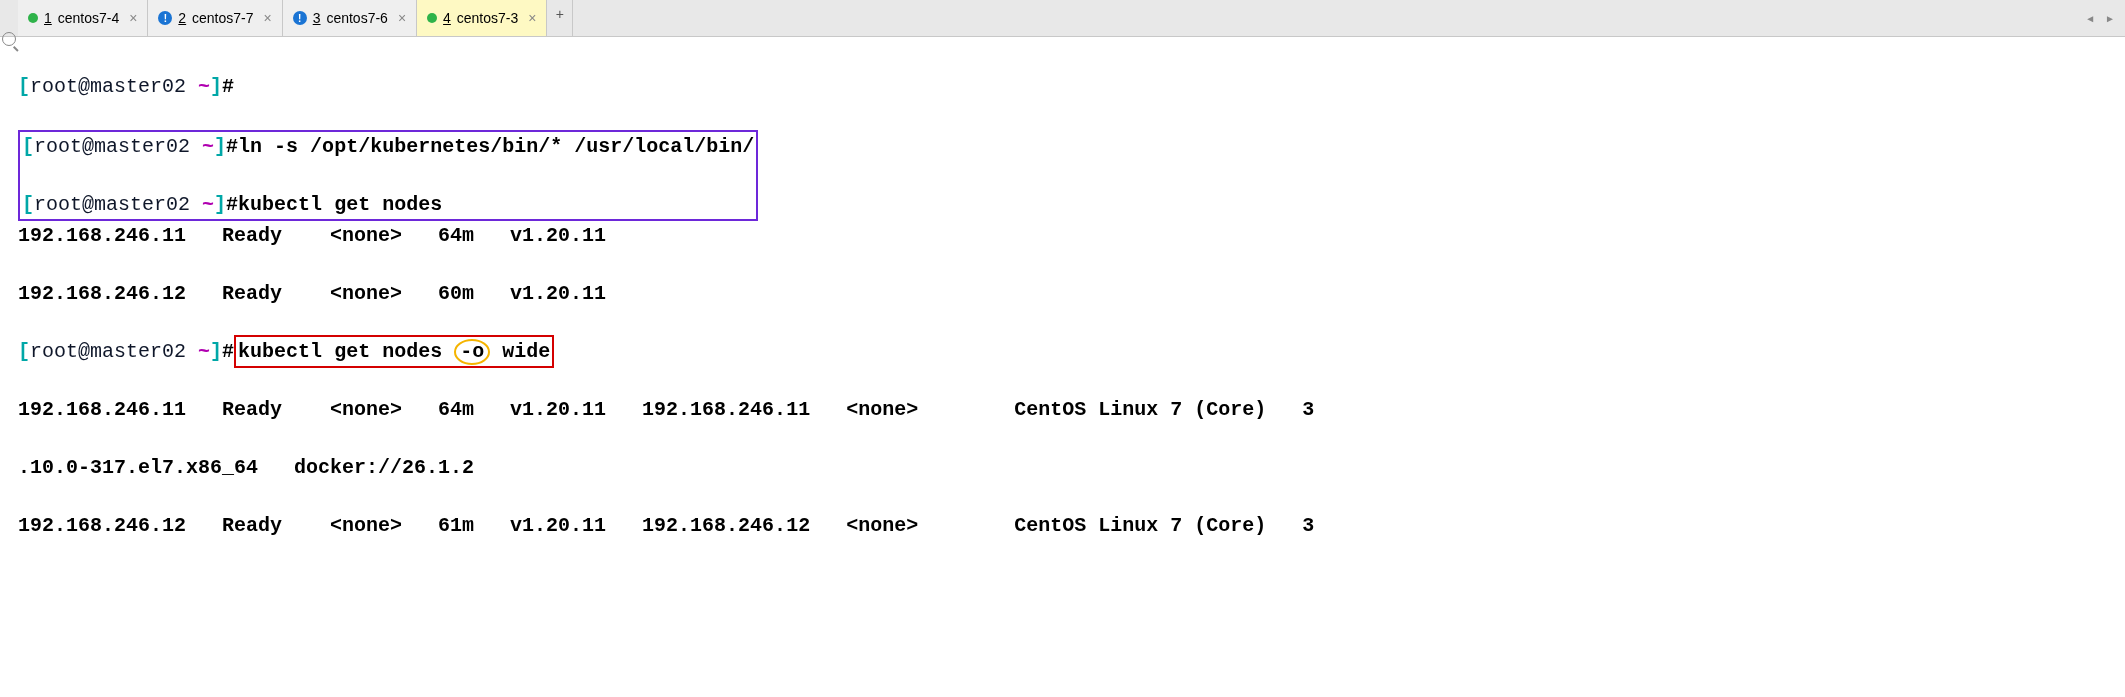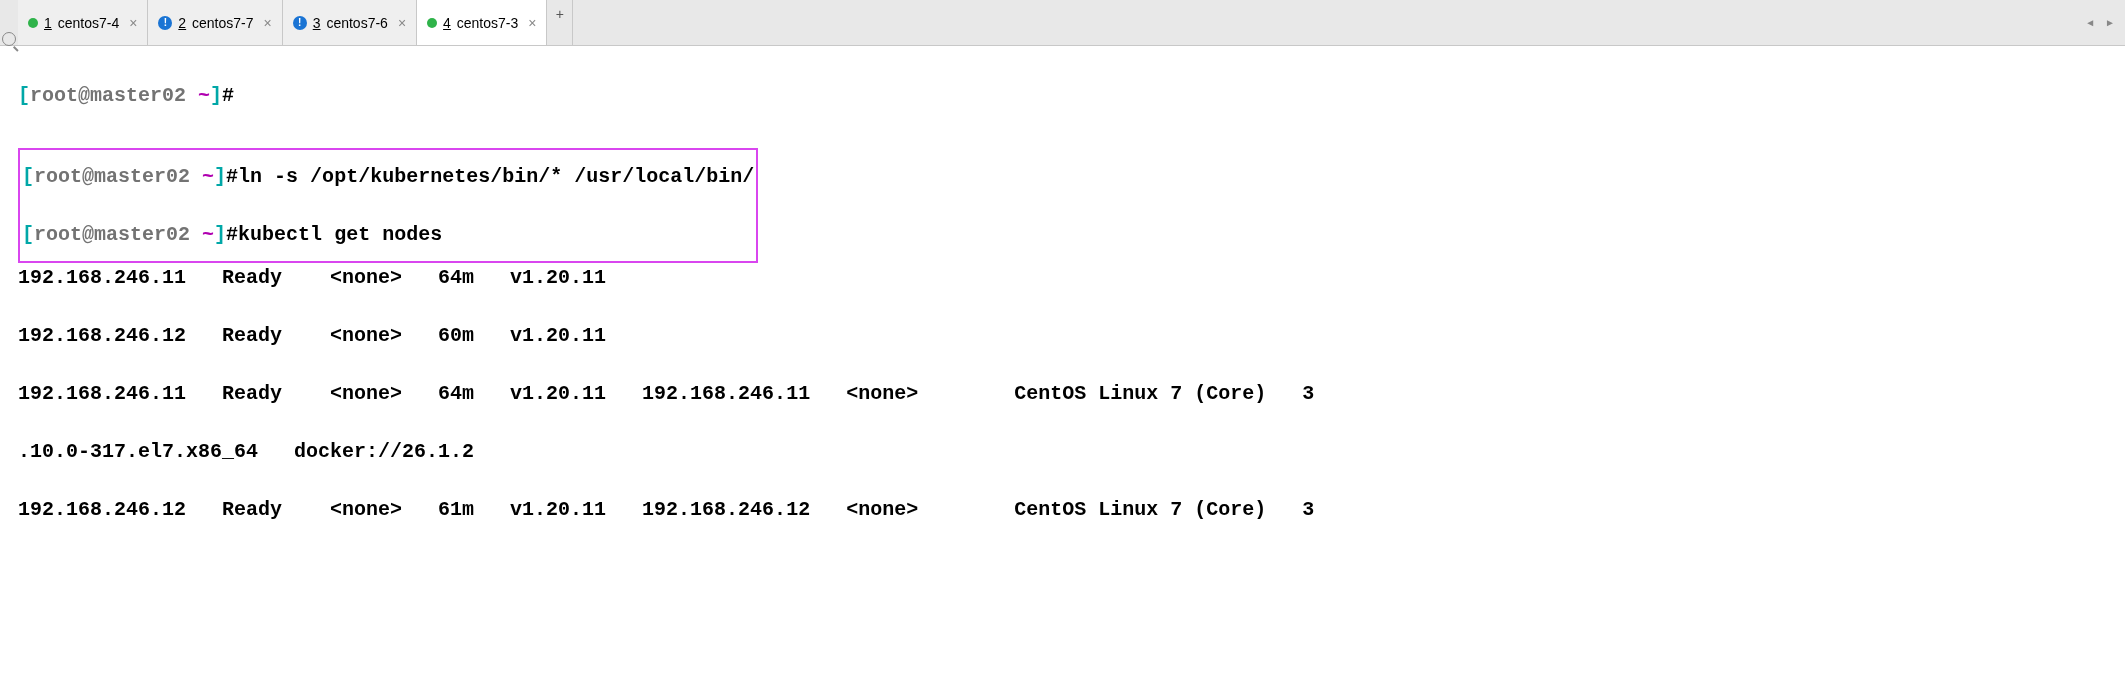--- a/index.html
+++ b/index.html
@@ -10,21 +10,21 @@
     font-size: 20px;
     background: #fff;
     width: 2125px;
     overflow: hidden;
   }
   .tabbar {
     display: flex;
     align-items: center;
     background: #e8e8e8;
     border-bottom: 1px solid #c8c8c8;
-    height: 46px;
+    height: 37px;
     padding-left: 18px;
     font-family: "Segoe UI", sans-serif;
     font-size: 14px;
     position: relative;
   }
   .search-icon {
     position: absolute;
     left: 2px; top: 32px;
     width: 14px; height: 14px;
     border: 1.5px solid #888;
@@ -41,21 +41,21 @@
   .tab {
     display: flex;
     align-items: center;
     padding: 0 10px;
     height: 100%;
     border-right: 1px solid #c8c8c8;
     background: #efefef;
     cursor: pointer;
     gap: 6px;
   }
-  .tab.active { background: #ffffff; }
+  .tab.active { background: #fef9c3; }
   .tab-dot {
     width: 10px; height: 10px; border-radius: 50%;
     display: inline-block;
   }
   .tab-dot.green { background: #2fb34a; }
   .tab-info {
     width: 14px; height: 14px; border-radius: 50%;
     background: #1a74d4; color: #fff;
     display: inline-flex; align-items: center; justify-content: center;
     font-size: 10px; font-weight: bold;
@@ -75,35 +75,34 @@
   .arrow-btn { padding: 2px 4px; cursor: pointer; }
 
   .terminal {
     padding: 6px 4px 0 18px;
     line-height: 1.45;
     white-space: pre;
     font-weight: bold;
     position: relative;
   }
   .prompt-br { color: #00a7a7; font-weight: bold; }
-  .prompt-usr { color: #737373; font-weight: bold; }
+  .prompt-usr { color: #0f172a; font-weight: normal; }
   .prompt-tilde { color: #b000b0; font-weight: bold; }
   .cmd { color: #000; font-weight: bold; }
   .redbox {
     border: 2px solid #d40000;
     display: inline-block;
     padding: 0 2px;
     margin: -2px 0;
   }
   .redbox-multi {
-    border: 2px solid #d946ef;
+    border: 2px solid #6d28d9;
     display: inline-block;
-    padding: 12px 2px;
+    padding: 0 2px;
     line-height: 1.45;
-    margin-top: 9px;
   }
   .circle-o {
     border: 2px solid #f5b400;
     border-radius: 50%;
     padding: 0 4px;
     display: inline-block;
     line-height: 1.1;
   }
   .row { display: block; }
 </style>
@@ -140,20 +139,21 @@
     <span class="arrow-btn">►</span>
   </div>
 </div>
 
 <div class="terminal">
 <span class="row"><span class="prompt-br">[</span><span class="prompt-usr">root@master02</span><span class="prompt-usr"> </span><span class="prompt-tilde">~</span><span class="prompt-br">]</span><span class="cmd">#</span></span>
 <span class="redbox-multi"><span class="row"><span class="prompt-br">[</span><span class="prompt-usr">root@master02</span><span class="prompt-usr"> </span><span class="prompt-tilde">~</span><span class="prompt-br">]</span><span class="cmd">#</span><span class="cmd">ln -s /opt/kubernetes/bin/* /usr/local/bin/</span></span>
 <span class="row"><span class="prompt-br">[</span><span class="prompt-usr">root@master02</span><span class="prompt-usr"> </span><span class="prompt-tilde">~</span><span class="prompt-br">]</span><span class="cmd">#</span><span class="cmd">kubectl get nodes</span></span></span>
 <span class="row cmd">192.168.246.11   Ready    &lt;none&gt;   64m   v1.20.11</span>
 <span class="row cmd">192.168.246.12   Ready    &lt;none&gt;   60m   v1.20.11</span>
+<span class="row"><span class="prompt-br">[</span><span class="prompt-usr">root@master02</span><span class="prompt-usr"> </span><span class="prompt-tilde">~</span><span class="prompt-br">]</span><span class="cmd">#</span><span class="redbox"><span class="cmd">kubectl get nodes </span><span class="circle-o cmd">-o</span><span class="cmd"> wide</span></span></span>
 <span class="row cmd">192.168.246.11   Ready    &lt;none&gt;   64m   v1.20.11   192.168.246.11   &lt;none&gt;        CentOS Linux 7 (Core)   3</span>
 <span class="row cmd">.10.0-317.el7.x86_64   docker://26.1.2</span>
 <span class="row cmd">192.168.246.12   Ready    &lt;none&gt;   61m   v1.20.11   192.168.246.12   &lt;none&gt;        CentOS Linux 7 (Core)   3</span>
 
 
 
 
 
 
 </div>

